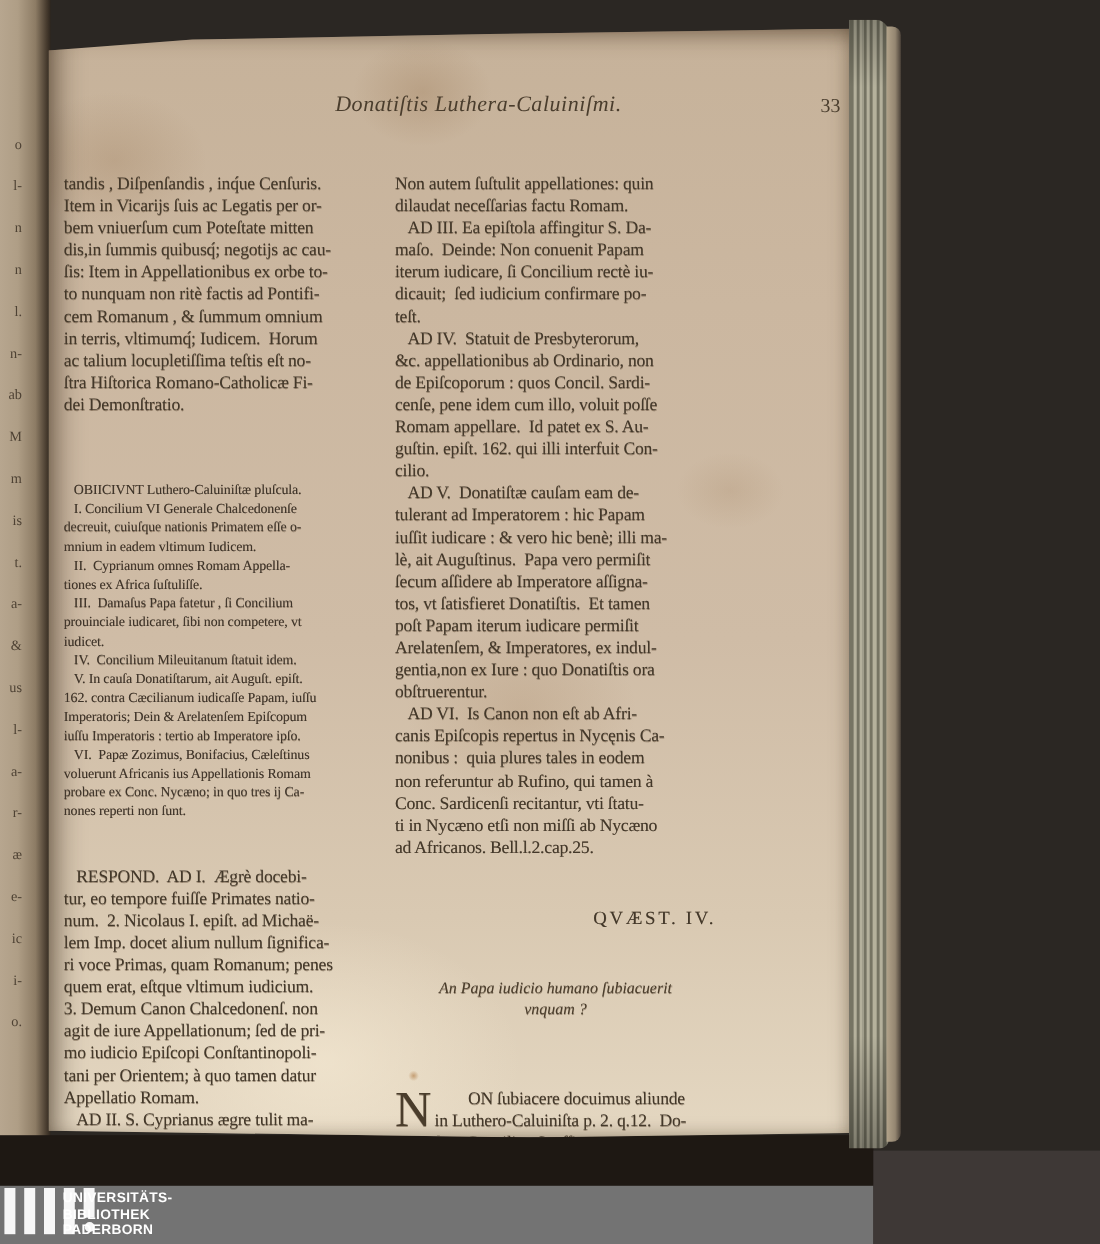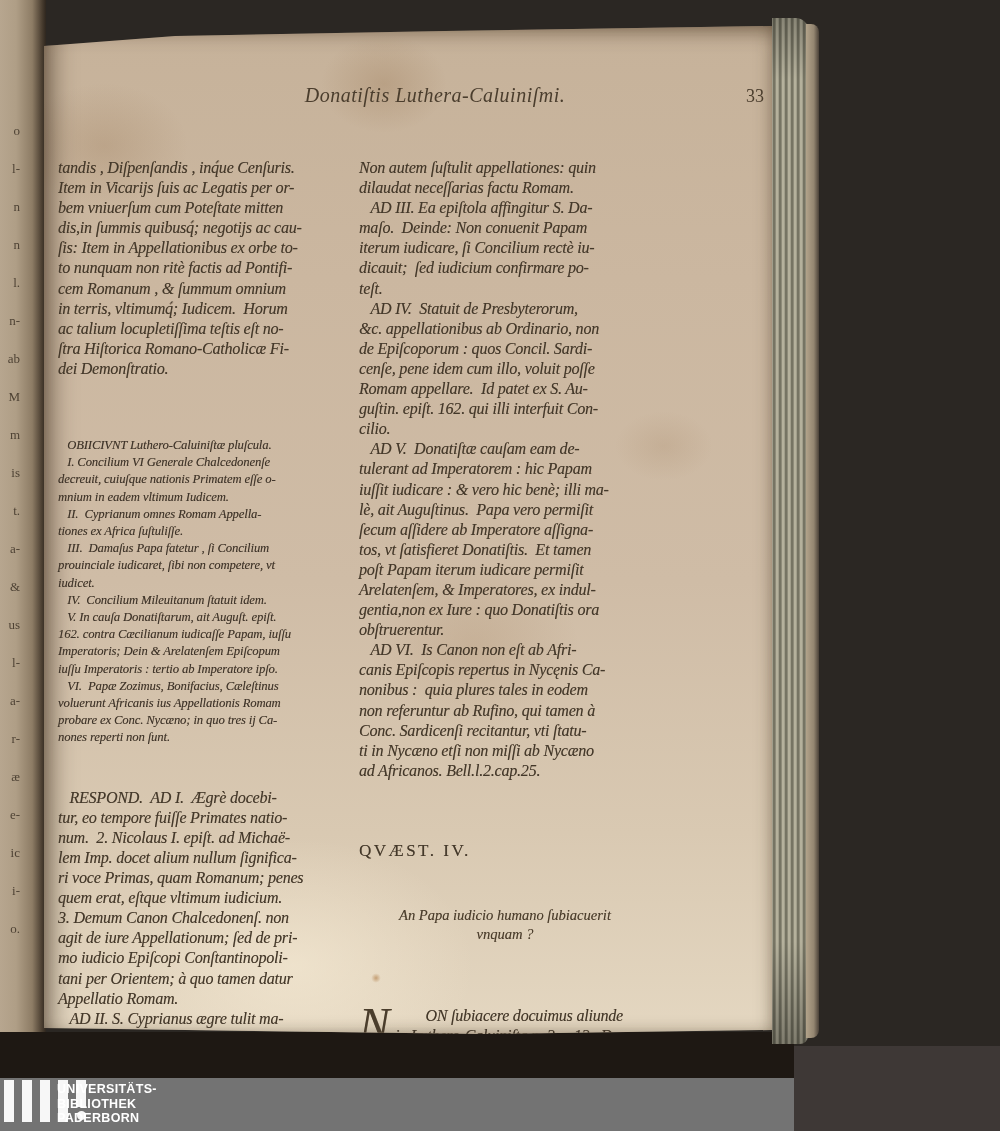--- a/index.html
+++ b/index.html
@@ -44,25 +44,25 @@
     clip-path: polygon(0 20px,18% 10px,55% 5px,100% 0,100% 1004px,60% 1008px,0 1002px);}
 
   .running-header{position:absolute;left:0;top:58px;width:100%;text-align:center;
     transform:translateX(27px);font-style:italic;font-size:20px;letter-spacing:.5px;color:#4a3d2d;}
   .page-number{position:absolute;left:702px;top:60px;width:40px;font-size:18px;color:#4a3d2d;}
 
   .col{position:absolute;top:96px;white-space:pre-wrap;
        text-shadow:.2px .3px .5px rgba(70,50,30,.45);}
   .col-left{left:14px;width:288px;}
   .col-right{left:315px;width:292px;}
-  .block{white-space:pre-wrap;font-style:italic;}
+  .block{white-space:pre-wrap;}
   .large{font-size:16px;line-height:20.1px;letter-spacing:-.2px;}
   .small{font-size:12.6px;line-height:17.2px;letter-spacing:-.1px;margin-top:22px;margin-bottom:5px;color:#3e342a;}
 
-  .quaest-heading{margin-top:24px;text-align:left;font-size:17px;letter-spacing:2.5px;}
+  .quaest-heading{margin-top:8px;text-align:right;font-size:17px;letter-spacing:2.5px;}
   .quaest-subtitle{margin-top:9px;text-align:center;font-style:italic;font-size:14.5px;line-height:19px;white-space:pre-line;color:#4a3d2c;}
   .quaest-para{margin-top:6px;}
   .dropcap{float:left;font-size:46px;line-height:37px;width:36px;height:38px;color:#4a3d2c;}
   .sig-row{display:flex;font-size:16px;margin-top:2px;}
   .sig{margin-left:57%;}
   .catchword{margin-left:auto;}
 
   
   .footer-band{position:absolute;left:0;top:1078px;width:794px;height:53px;background:#737373;}
   .logo-bars{position:absolute;left:4px;top:2px;display:flex;gap:8px;align-items:flex-start;}

